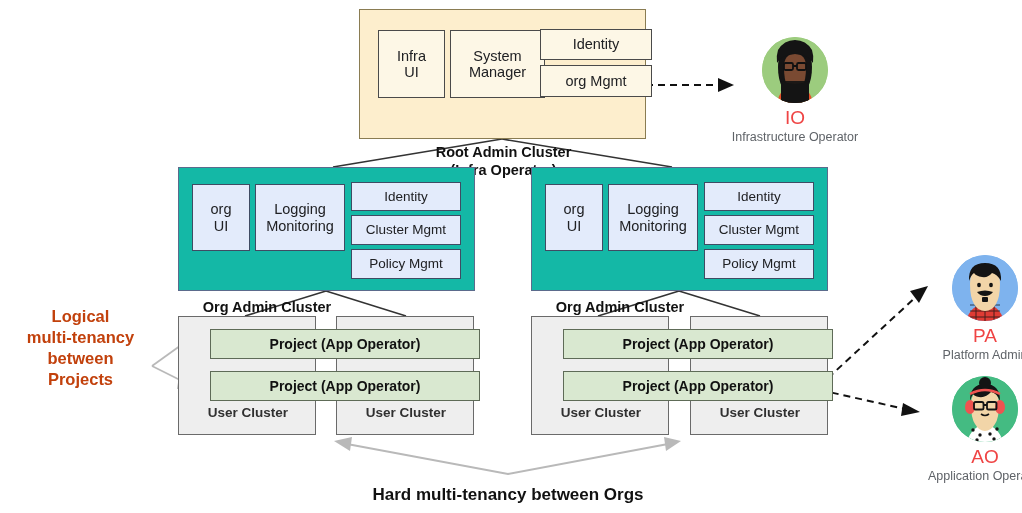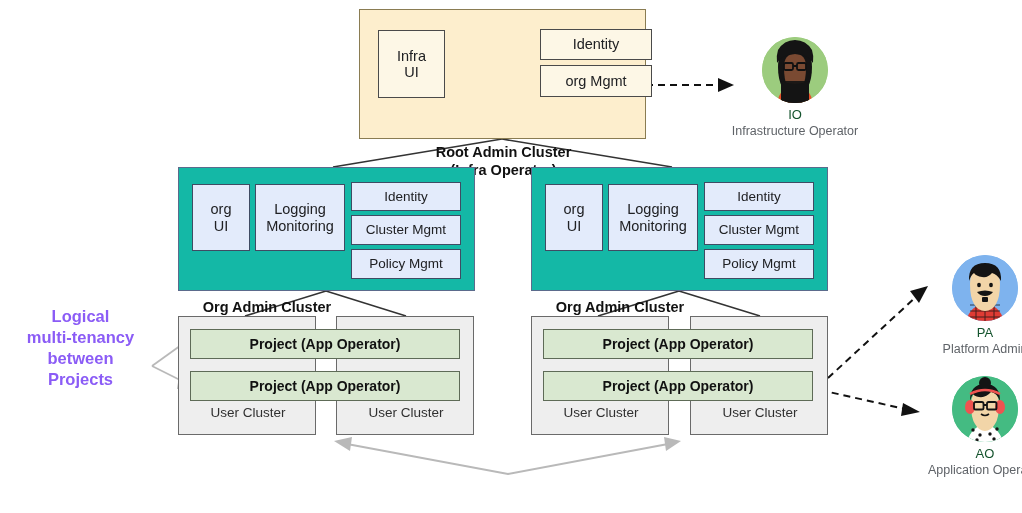--- a/index.html
+++ b/index.html
@@ -18,36 +18,36 @@
   
   .svcbox{border:1.6px solid #4a4a4a;display:flex;align-items:center;
           justify-content:center;text-align:center;line-height:1.12;}
   .svc-cream{background:#fdf7e6;border-color:#4a4a4a;}
   .svc-blue{background:#e3ebfb;border-color:#3f4b63;}
   .svc-txt{font-size:14.5px;color:#202124;}
   .svc-txt-sm{font-size:13.5px;color:#202124;}
 
   .cluster-title{font-size:14.5px;font-weight:bold;color:#111;text-align:center;
                  line-height:1.22;margin-top:43px;}
-  .uc-label{font-size:13.5px;color:#303030;text-align:center;}
+  .uc-label{font-size:13.5px;color:#303030;text-align:center;font-weight:bold;}
 
   
   .project{background:#d9e8d0;border:1.6px solid #5e6b57;display:flex;
            align-items:center;justify-content:center;font-size:14px;
-           font-weight:bold;color:#111;z-index:6;}
-
-  
-  .side-note{font-size:16.5px;font-weight:bold;color:#8b5cf6;text-align:center;
+           font-weight:bold;color:#111;z-index:6;margin-left:20px;}
+
+  
+  .side-note{font-size:16.5px;font-weight:bold;color:#c2410c;text-align:center;
              line-height:1.28;}
   .bottom-note{font-size:17px;font-weight:bold;color:#111;text-align:center;}
 
   
   .persona{position:absolute;display:flex;flex-direction:column;align-items:center;}
   .persona .ring{width:66px;height:66px;border-radius:50%;overflow:hidden;position:relative;}
-  .p-abbr{font-size:13px;color:#14532d;margin-top:5px;line-height:1;}
+  .p-abbr{font-size:19px;color:#ef4444;margin-top:5px;line-height:1;}
   .p-role{font-size:12.5px;color:#5f6368;margin-top:4px;line-height:1;white-space:nowrap;}
 </style>
 </head>
 <body>
 
 <div id="stage">
 
   <svg class="layer" viewBox="0 0 1022 513">
 
     <path d="M502,139 L333,167" stroke="#333" stroke-width="1.6" fill="none"></path>
@@ -86,20 +86,26 @@
       <polygon points="334,441 352,437 350,451" fill="#b9b9b9"></polygon>
       <polygon points="681,441 664,437 666,451" fill="#b9b9b9"></polygon>
     </g>
   </svg>
 
   <div class="abs cluster root-cluster" style="left:359px;top:9px;width:287px;height:130px;">
     <div class="abs svcbox svc-cream" style="left:18px;top:20px;width:67px;height:68px;">
       <div class="svc-txt">
         <span>Infra</span><br>
         <span>UI</span>
+      </div>
+    </div>
+    <div class="abs svcbox svc-cream" style="left:90px;top:20px;width:95px;height:68px;">
+      <div class="svc-txt">
+        <span>System</span><br>
+        <span>Manager</span>
       </div>
     </div>
     <div class="abs svcbox svc-cream" style="left:180px;top:19px;width:112px;height:31px;">
       <div class="svc-txt">Identity</div>
     </div>
     <div class="abs svcbox svc-cream" style="left:180px;top:55px;width:112px;height:32px;">
       <div class="svc-txt">org Mgmt</div>
     </div>
     <div class="abs cluster-title" style="left:0;top:91px;width:287px;">
       <span>Root Admin Cluster</span><br>
@@ -175,20 +181,21 @@
   <div class="abs project" style="left:543px;top:329px;width:270px;height:30px;">Project (App Operator)</div>
   <div class="abs project" style="left:543px;top:371px;width:270px;height:30px;">Project  (App Operator)</div>
 
   <div class="abs side-note" style="left:8px;top:306px;width:145px;">
     <span>Logical</span><br>
     <span>multi-tenancy</span><br>
     <span>between</span><br>
     <span>Projects</span>
   </div>
 
+  <div class="abs bottom-note" style="left:252px;top:485px;width:512px;">Hard multi-tenancy between Orgs</div>
 
   <div class="persona" style="left:729px;top:37px;width:132px;">
     <div class="ring" style="background:#9ccc7e;">
       <svg viewBox="0 0 66 66" width="66" height="66">
         <circle cx="33" cy="33" r="33" fill="#9ccc7e"></circle>
         <path d="M15 66 q3-16 18-19 15 3 18 19 z" fill="#e8502a"></path>
         <path d="M27 45 l6 10 6-10 z" fill="#ffffff"></path>
         <path d="M16 30 q0-19 17-19 17 0 17 19 0 12-4 20 -5 9-13 9 -8 0-13-9 -4-8-4-20z" fill="#141414"></path>
         <path d="M22 30 q0-13 11-13 11 0 11 13 0 12-3 19 -3 7-8 7 -5 0-8-7 -3-7-3-19z" fill="#7a4a32"></path>
         <path d="M16 13 q6-10 17-10 11 0 17 10 2 6 1 13 -5-9-18-9 -13 0-18 9 -1-7 1-13z" fill="#141414"></path>

